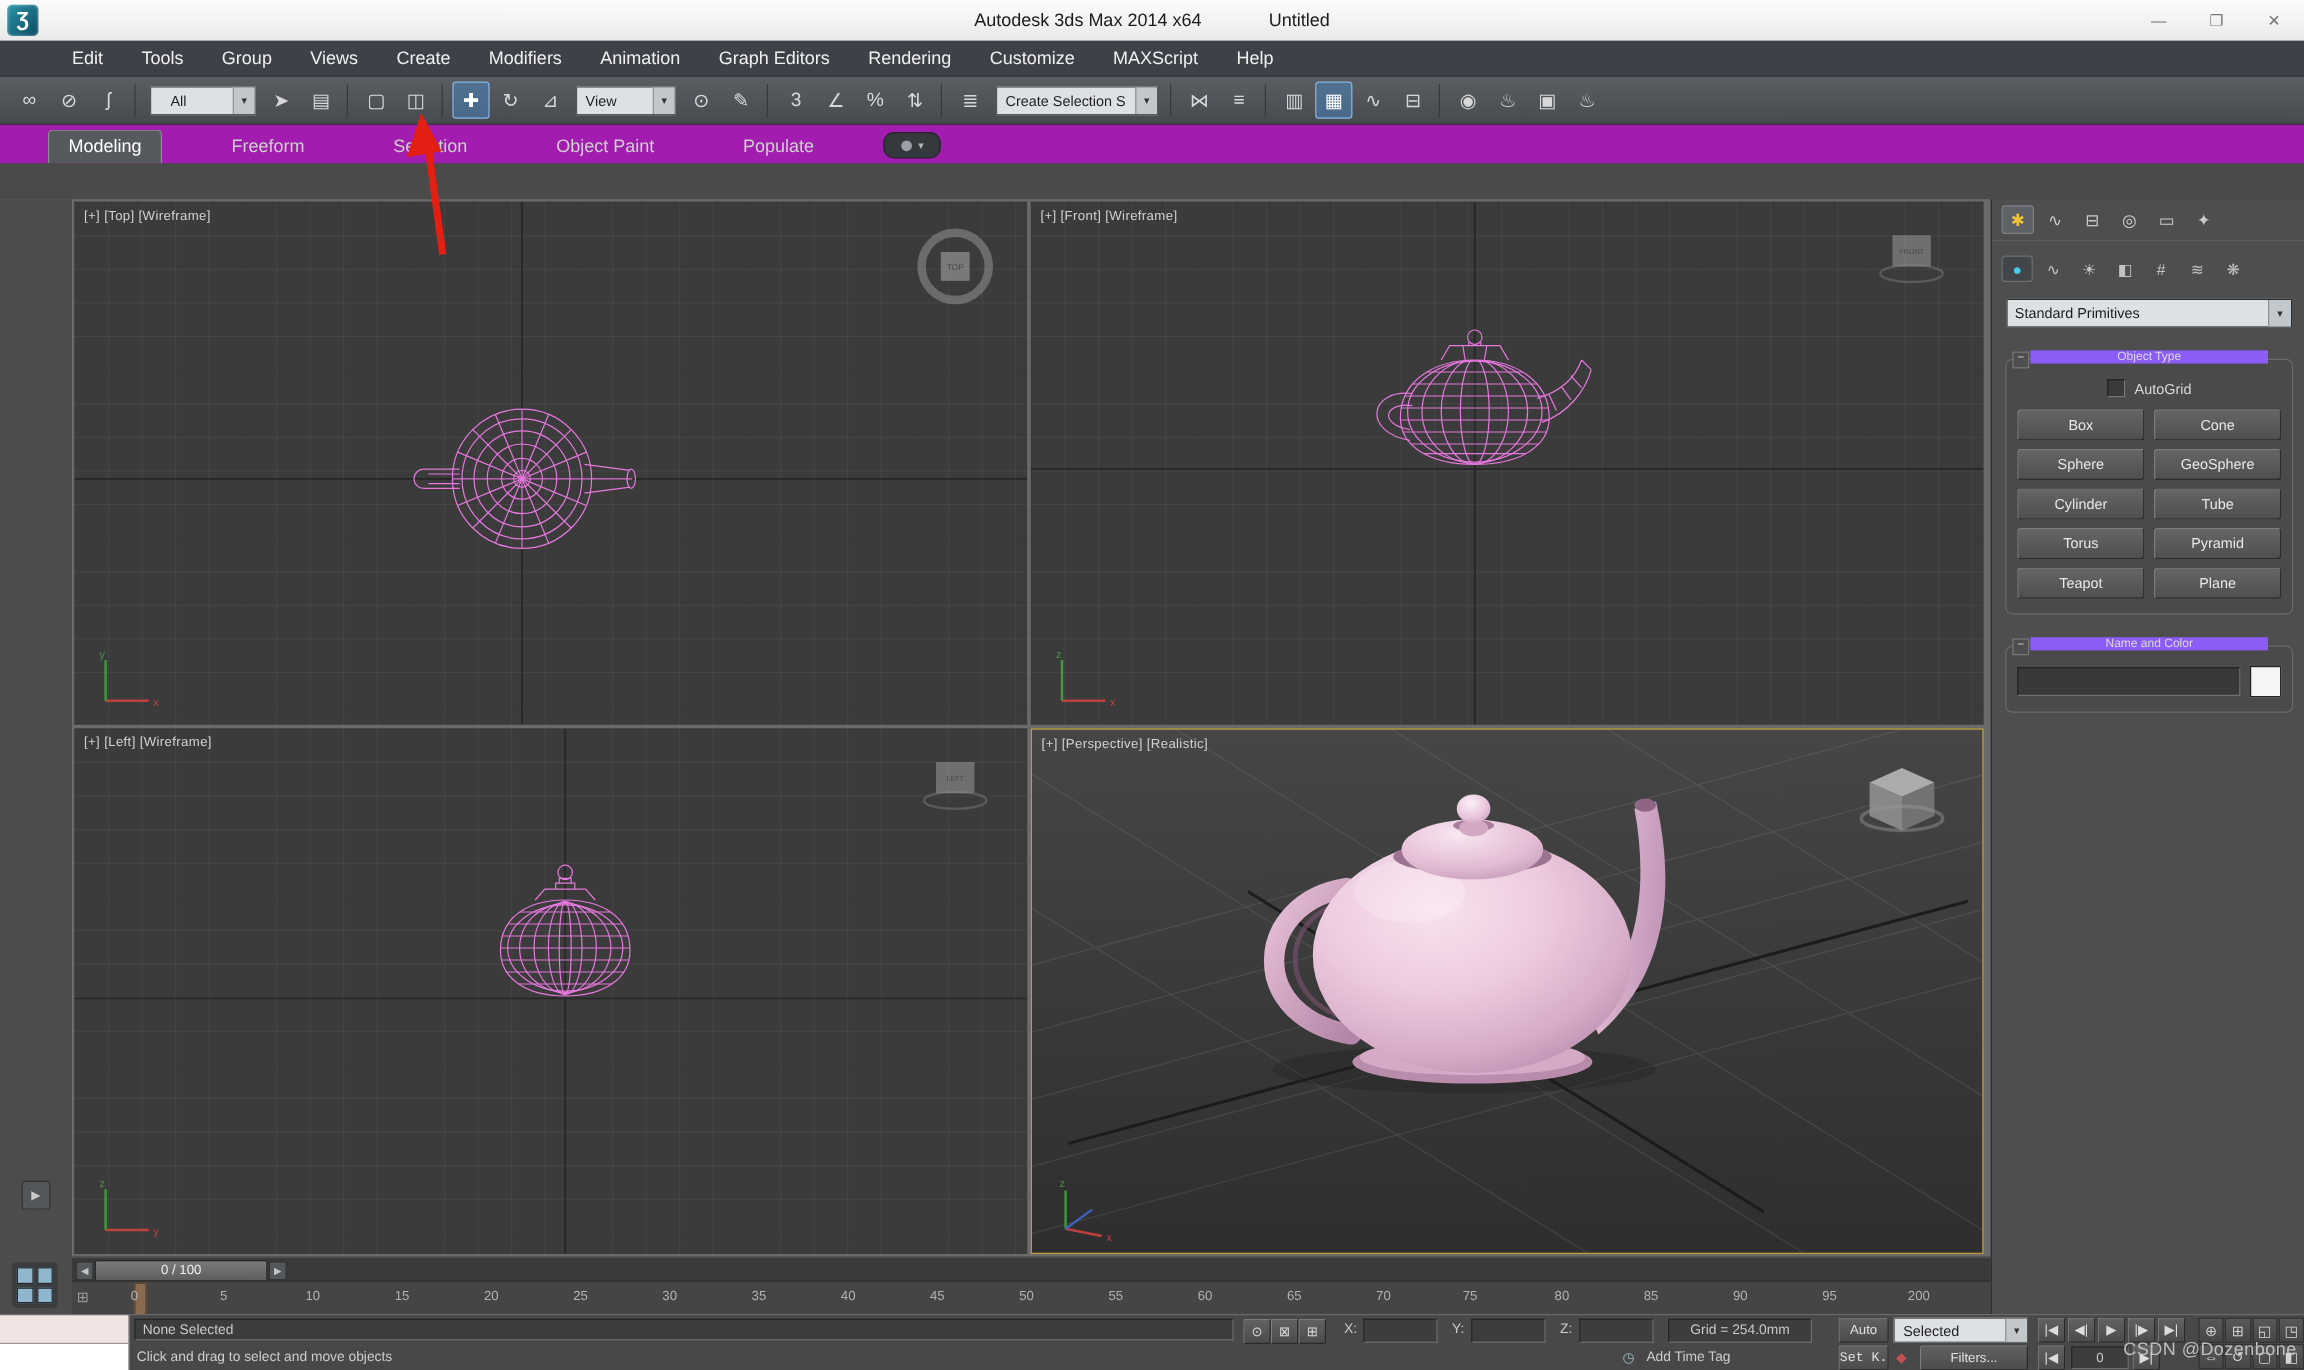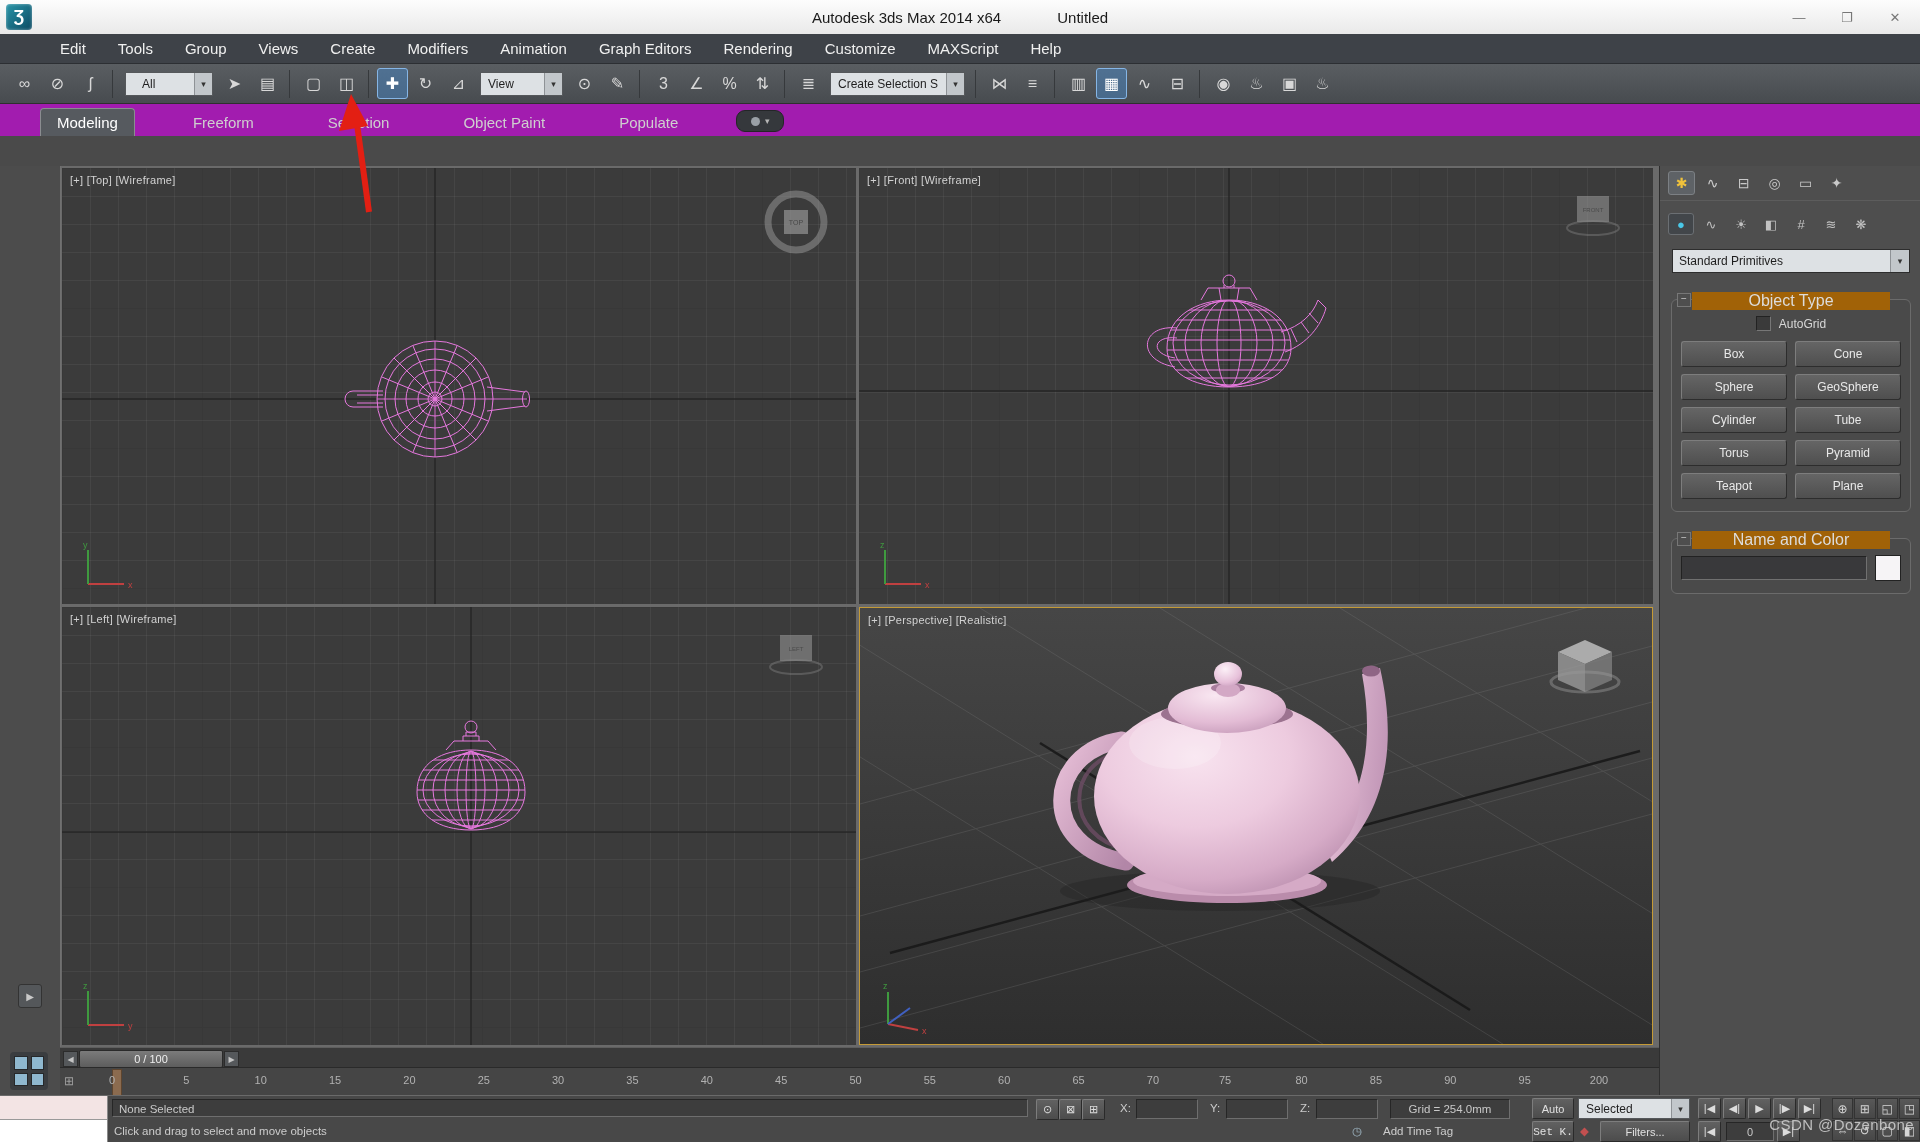--- a/index.html
+++ b/index.html
@@ -81,22 +81,22 @@
   #cp-cats{display:flex;gap:4px;padding:12px 0 4px 8px;border-top:1px solid #5c5c5c;margin-top:2px;}
   .cp-cat{width:26px;height:22px;display:flex;align-items:center;justify-content:center;font-size:13px;color:#c2c2c2;border-radius:3px;}
   .cp-cat.active{color:#49c8e8;background:#42464a;border:1px solid #6b6f73;box-sizing:border-box;}
   #cp-dropdown{margin:10px 10px 0 12px;height:22px;background:#dde1e4;border:1px solid #2d2d2d;
     display:flex;align-items:center;font-size:12px;color:#1d1d1d;}
   #cp-dropdown .combo-val{flex:1;padding:0 6px;}
   #cp-dropdown .combo-arr{width:18px;align-self:stretch;background:#c2c7cb;border-left:1px solid #8e9296;
     display:flex;align-items:center;justify-content:center;font-size:9px;color:#333;}
   .rollout{position:relative;margin:26px 9px 0 11px;border:1px solid #6b6b6b;border-radius:6px;
     padding:16px 9px 12px;background:#4a4a4a;}
-  .rollout-title{position:absolute;top:-8px;left:20px;right:20px;text-align:center;font-size:16px;
-    color:#dcdcdc;background:#a16207;}
+  .rollout-title{position:absolute;top:-8px;left:20px;right:20px;text-align:center;font-size:10px;
+    color:#dcdcdc;background:#8b5cf6;}
   .rollout-minus{position:absolute;top:-7px;left:5px;width:12px;height:12px;background:#4e4e4e;
     border:1px solid #777;font-size:10px;line-height:10px;text-align:center;color:#ccc;}
   #autogrid-row{display:flex;align-items:center;justify-content:center;gap:8px;margin-bottom:10px;}
   #autogrid-box{width:13px;height:13px;background:#3a3a3a;border:1px solid;border-color:#222 #777 #777 #222;}
   #autogrid-label{font-size:12px;color:#d8d8d8;}
   #obj-buttons{display:grid;grid-template-columns:1fr 1fr;gap:7px 8px;}
   .cp-btn{height:24px;background:linear-gradient(#656565,#4f4f4f);border:1px solid;
     border-color:#7d7d7d #2d2d2d #2d2d2d #7d7d7d;border-radius:3px;color:#e8e8e8;font-size:12px;
     display:flex;align-items:center;justify-content:center;}
   #name-color-row{display:flex;gap:8px;align-items:center;}
@@ -578,21 +578,21 @@
         <div class="nav-btn">◱</div>
         <div class="nav-btn">◳</div>
         <div class="nav-btn">⇔</div>
         <div class="nav-btn">↺</div>
         <div class="nav-btn">▢</div>
         <div class="nav-btn">◧</div>
       </div>
 
     <span class="sb-txt" style="left:114px;top:29px;">Click and drag to select and move objects</span>
     <span class="sb-txt" style="left:1352px;top:28px;color:#9fb7c4;">◷</span>
-    <span class="sb-txt" style="left:1372px;top:29px;margin-left:11px;">Add Time Tag</span>
+    <span class="sb-txt" style="left:1372px;top:29px;">Add Time Tag</span>
     <div class="sb-btn" style="left:1532px;top:25px;width:40px;font-family:Liberation Mono, monospace;">Set K.</div>
     <span class="sb-txt" style="left:1580px;top:28px;color:#c25050;">◆</span>
     <div class="sb-btn" style="left:1600px;top:25px;width:88px;">Filters...</div>
     <div id="frame-cluster">
       <div class="sb-ico" id="prevkey-slot">|◀</div>
       <div id="frame-field" class="sunken">0</div>
       <div class="sb-ico" id="nextkey-slot">▶|</div>
     </div>
   </div>
 

